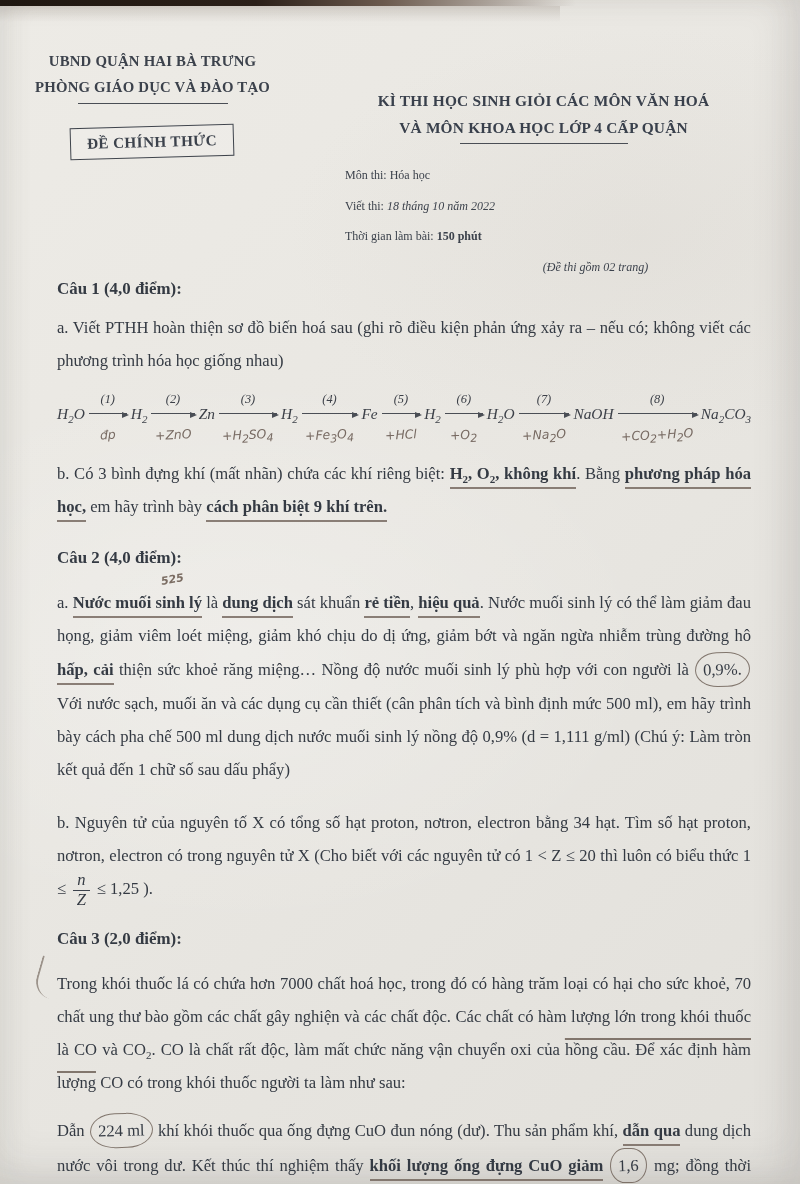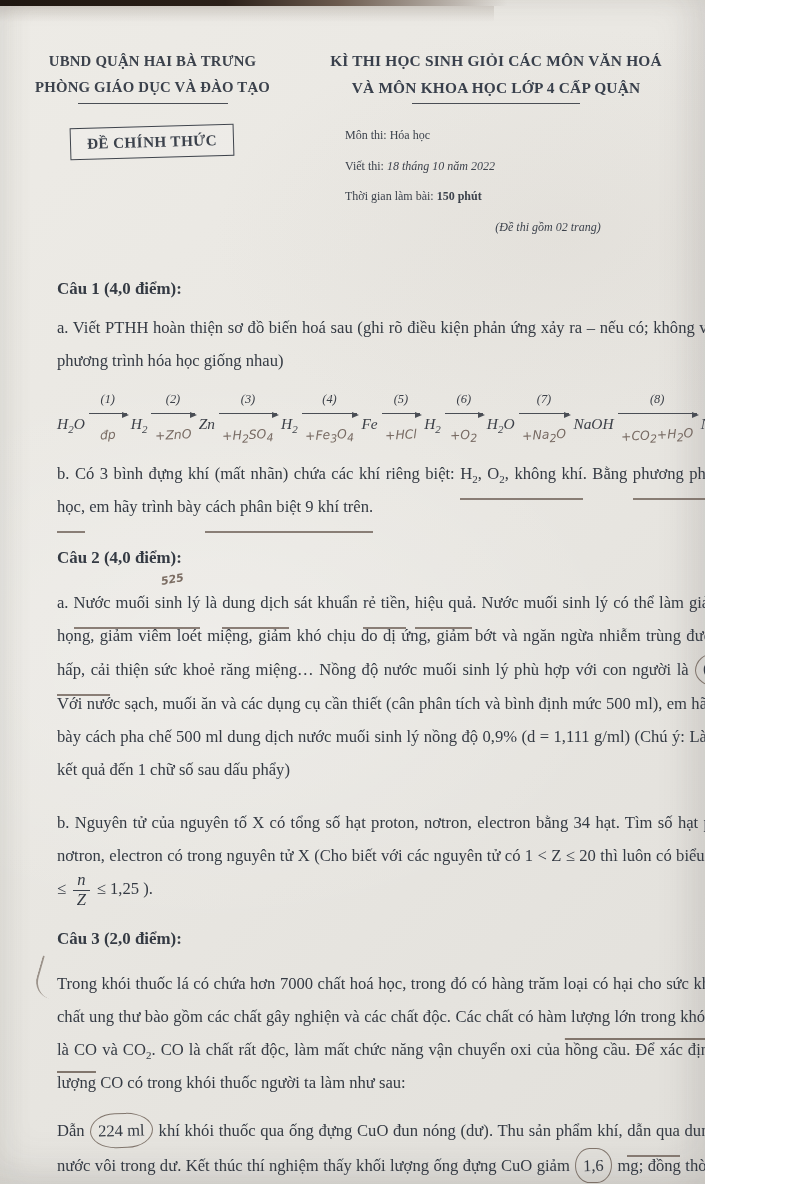--- a/index.html
+++ b/index.html
@@ -1,18 +1,18 @@
 <!DOCTYPE html>
 <html><head>
 <meta charset="utf-8">
 <style>
   html,body { margin:0; padding:0; }
   .page {
     position:relative;
-    width:705px; height:1184px;
+    width:800px; height:1184px;
     overflow:hidden;
     background:
       radial-gradient(ellipse 600px 400px at 30% 55%, rgba(255,255,255,.25), rgba(255,255,255,0) 70%),
       radial-gradient(ellipse 500px 300px at 80% 20%, rgba(210,205,198,.25), rgba(210,205,198,0) 70%),
       linear-gradient(135deg, #edebe6 0%, #e9e7e2 45%, #e2e0db 100%);
     box-shadow: inset -20px 0 30px rgba(95,90,84,.10), inset 0 -24px 34px rgba(95,90,84,.08), inset 14px 0 22px rgba(120,112,104,.06);
     font-family:"Liberation Serif","DejaVu Serif",serif;
     color:#343a43;
   }
   .top-edge {
@@ -29,39 +29,39 @@
   .h-left { width:305px; text-align:center; }
   .h-line1, .h-line2 { font-weight:bold; font-size:14.8px; letter-spacing:.2px; color:#3c424c; line-height:26px; }
   .h-underline { width:150px; border-bottom:1.3px solid #4a4e55; margin:3px auto 0; }
   .exam-box {
     display:inline-block; margin-top:22px;
     border:1.6px solid #3f444c; padding:6px 16px;
     font-weight:bold; font-size:15.2px; color:#3c424c;
     transform:rotate(-1.6deg); letter-spacing:.4px;
     background:rgba(255,255,255,.12);
   }
-  .h-right { flex:1; text-align:center; padding-right:18px; }
+  .h-right { flex:1; text-align:center; padding-right:18px;margin-top:40px; }
   .h-title { font-weight:bold; font-size:15.4px; color:#39404c; line-height:26.5px; letter-spacing:.2px; }
   .h-underline2 { width:168px; border-bottom:1.3px solid #4a4e55; margin:2px auto 0; }
   .h-info { text-align:left; margin:16px 0 0 40px; font-size:12px; line-height:30.5px; color:#3c424c; }
   .it { font-style:italic; }
   .b { font-weight:bold; }
   .pages-note { margin-left:64px;text-align:center; }
 
   
   .body {
     position:absolute; left:57px; top:272px; width:694px;
     font-size:16.6px; line-height:33px; text-align:justify;
   }
   .q-heading { font-weight:bold; font-size:16.9px; position:relative; margin:0 0 6px; }
   .para { margin:6px 0 14px; }
   sub { font-size:11px; line-height:0; }
 
   
-  .hw-u { border-bottom:2px solid rgba(104,90,80,.75); padding-bottom:15px; }
+  .hw-u { border-bottom:2px solid rgba(104,90,80,.75); padding-bottom:4px;font-weight:bold; }
   .hw-over { text-decoration:overline; text-decoration-color:rgba(104,90,80,.8); text-decoration-thickness:2px; }
   .hw-circle {
     display:inline-block; border:1.7px solid rgba(104,90,80,.8);
     border-radius:48% 52% 50% 50% / 62% 58% 62% 58%;
     padding:0 7px; margin:0 1px; transform:rotate(-1.5deg); white-space:nowrap;
   }
   .score-note {
     position:absolute; left:104px; top:22px;
     font-family:"DejaVu Sans",sans-serif; font-size:11px; color:#7a6c62;
     transform:rotate(-10deg); font-style:italic;
@@ -75,21 +75,21 @@
   
   .frac { display:inline-block; vertical-align:middle; text-align:center; font-style:italic; margin:0 3px; line-height:1; }
   .frac .fn { display:block; padding:0 4px 1px; border-bottom:1.2px solid #3c424c; }
   .frac .fd { display:block; padding-top:1px; }
 
   
   .chain {
     display:flex; align-items:flex-start; margin:16px 0 4px;
     font-style:italic; font-size:15.4px; color:#3c4048; text-align:left;
   }
-  .sp { margin-top:21px; white-space:nowrap; line-height:20px; }
+  .sp { margin-top:11px; white-space:nowrap; line-height:20px; }
   .arrow { flex:1 1 auto; display:flex; flex-direction:column; align-items:center; margin:0 4px; min-width:38px; }
   .anum { font-size:12.4px; line-height:13px; }
   .ashaft { width:100%; height:8px; border-bottom:1.3px solid #4a4e55; position:relative; margin-top:-1px; }
   .ashaft::after {
     content:""; position:absolute; right:-2px; bottom:-4.6px; width:0; height:0;
     border-style:solid; border-color:transparent; border-left-color:#4a4e55;
     border-width:3.6px 0 3.6px 7px;
   }
   .anote {
     margin-top:4px; font-family:"DejaVu Sans",sans-serif; font-style:italic;

